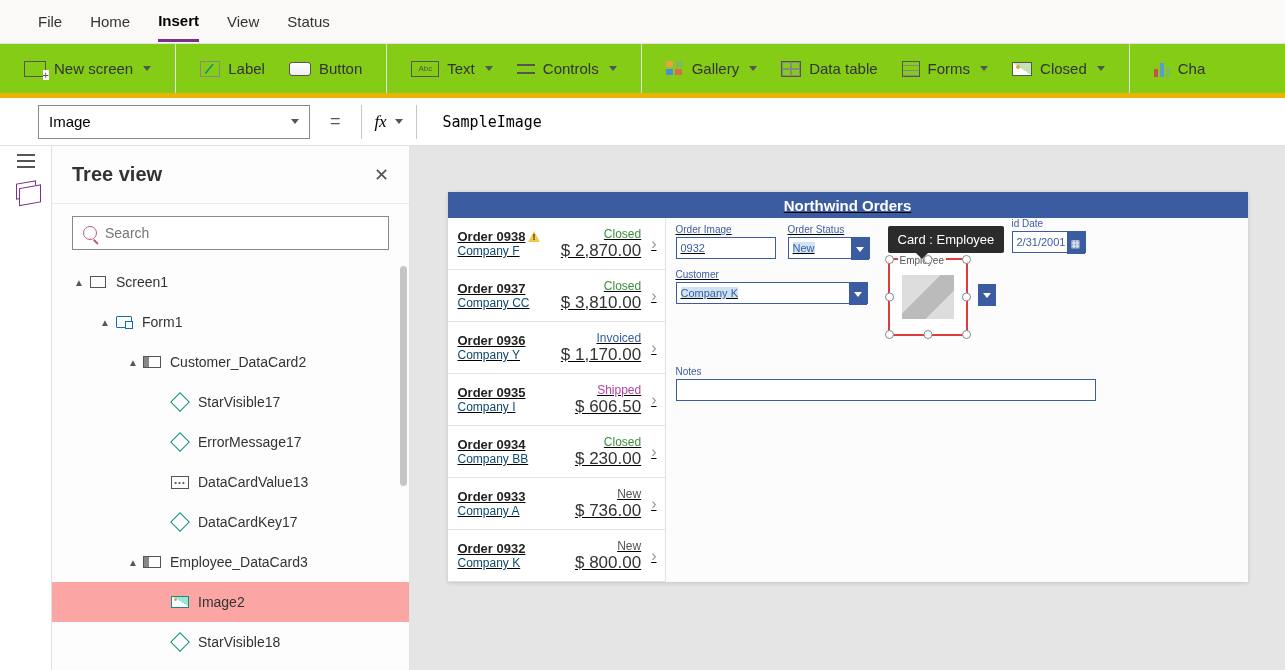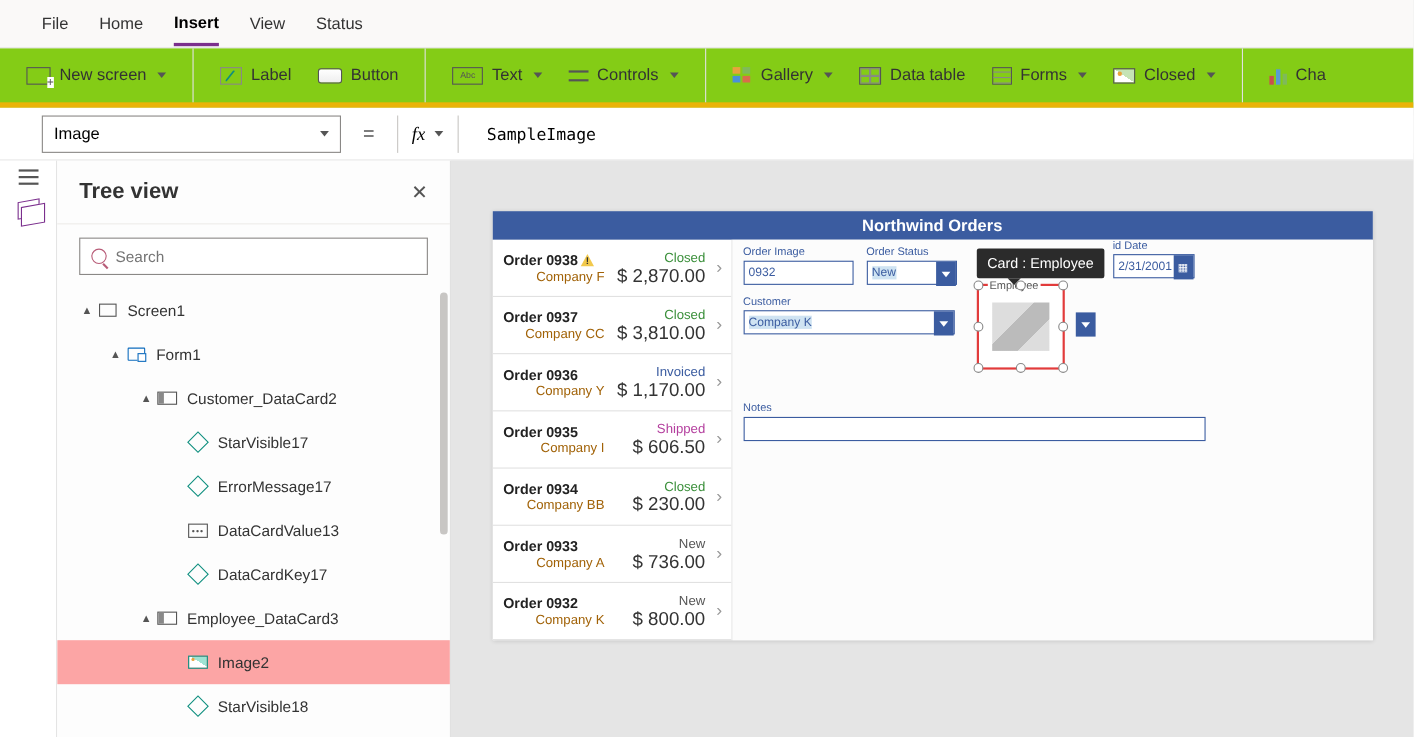--- a/index.html
+++ b/index.html
@@ -78,28 +78,28 @@
 .ticon-form::after{content:"";position:absolute;right:-2px;bottom:-2px;width:6px;height:6px;border:1.2px solid #0f6cbd;background:#fff;}
 .ticon-card { width:18px; height:12px; border:1.2px solid #555; display:flex;}
 .ticon-card::before{content:"";width:5px;background:#888;}
 .ticon-pencil { width:14px;height:14px;border:1.2px solid #0f8f7f; transform:rotate(45deg);}
 .ticon-dots { font-size:8px; letter-spacing:1px; color:#555; border:1.2px solid #555; padding:1px 2px;}
 .ticon-image { width:18px; height:12px; border:1.2px solid #0f8f7f; position:relative; background:linear-gradient(to top right,#fff 55%, #9fe3d3 55%);}
 .ticon-image::after{content:"";position:absolute;top:1px;left:2px;width:3px;height:3px;background:#e8a33d;border-radius:50%;}
 
 
 .canvas { flex:1; background:#e5e5e5; position:relative; display:flex; justify-content:center; padding-top:46px;}
-.app-frame { width: 800px; height: 390px; background:#f5f5f5; box-shadow: 0 1px 4px rgba(0,0,0,0.15); display:flex; flex-direction:column; position:relative;}
+.app-frame { width: 800px; height: 390px; background:#f5f5f5; box-shadow: 0 1px 4px rgba(0,0,0,0.15); display:flex; flex-direction:column; position:relative;text-decoration:underline;}
 .app-title { height:30px; background:#3b5ca0; color:#fff; font-weight:700; font-size:15px; display:flex; align-items:center; justify-content:center;}
 .app-body { flex:1; display:flex; background:#fff;}
 .order-list { width:218px; border-right:1px solid #e1e1e1; overflow:hidden;}
 .order-row { height:52px; border-bottom:1px solid #e1e1e1; display:flex; align-items:center; padding:0 8px 0 10px; gap:6px;}
-.order-row .col1{flex:0 0 92px;text-align:right;}
+.order-row .col1{flex:0 0 92px;}
 .order-row .o-num{font-weight:700;font-size:13px;color:#222; display:flex; align-items:center; gap:3px;}
-.order-row .o-comp{font-size:12px;color:#a16207;}
+.order-row .o-comp{font-size:12px;color:#0c4a6e;}
 .order-row .col2{flex:1; text-align:right;}
 .order-row .o-stat{font-size:12px;}
 .order-row .o-amt{font-size:17px;color:#333;}
 .order-row .chev{color:#999;font-size:16px;font-weight:300;padding-left:4px;}
 .stat-Closed{color:#3a8f3a;} .stat-Invoiced{color:#3b5ca0;} .stat-Shipped{color:#b43f9e;} .stat-New{color:#555;}
 .warn-tri { width:0;height:0;border-left:6px solid transparent;border-right:6px solid transparent;border-bottom:11px solid #f2c94c; position:relative;}
 .warn-tri::after{content:"!";position:absolute;left:-2px;top:1px;font-size:9px;color:#333;font-weight:700;}
 
 .form-area { flex:1; padding:6px 10px; background:#fcfcfc; position:relative; font-size:11px; color:#3b5ca0;}
 .fld-label { font-size:10px; color:#3b5ca0; margin-bottom:2px; display:block;}

